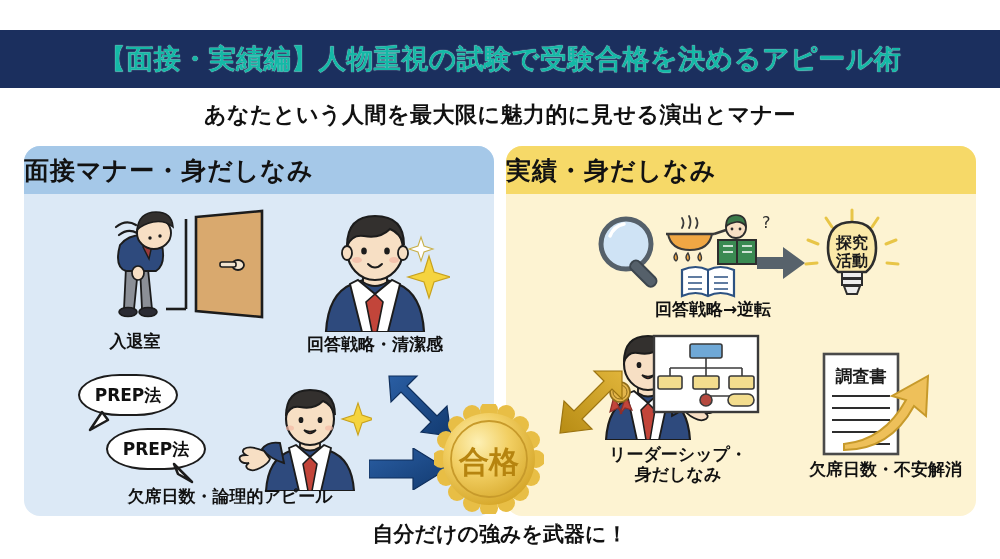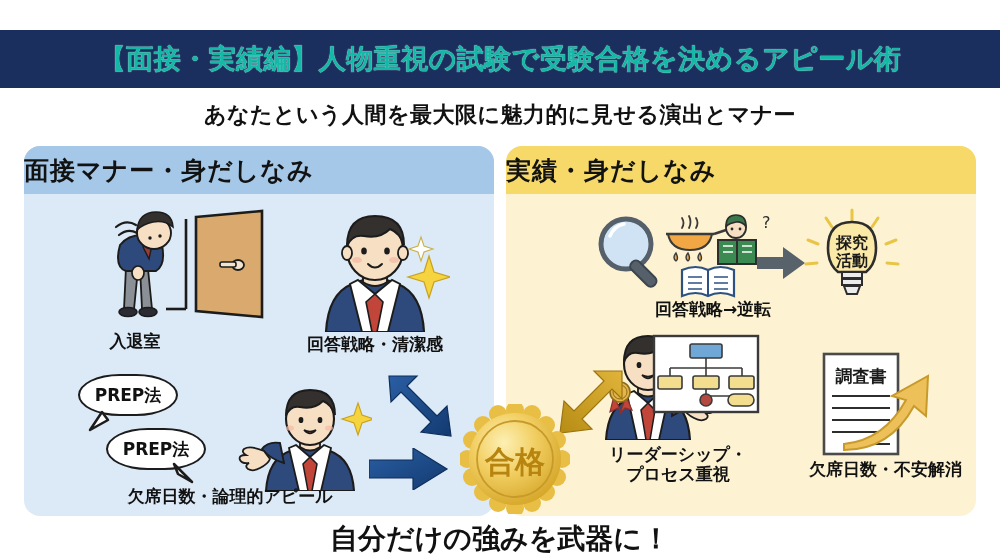--- a/index.html
+++ b/index.html
@@ -50,26 +50,26 @@
   
   .fig { position: absolute; }
   .cap {
     position: absolute; text-align: center; color: #111;
     font-size: 17px; font-weight: bold; line-height: 1.15;
     white-space: nowrap;
   }
   .cap.two { white-space: normal; }
 
   
-  .medal-wrap { position: absolute; left: 460px; top: 404px; width: 110px; height: 110px; }
+  .medal-wrap { position: absolute; left: 434px; top: 404px; width: 110px; height: 110px; }
 
   
   .footer {
     position: absolute; left: 0; top: 520px; width: 1000px;
-    text-align: center; color: #111; font-size: 28px; font-weight: bold;
+    text-align: center; color: #111; font-size: 21px; font-weight: bold;
   }
 
   
   .bubble {
     position: absolute; background: #fff; border: 2.5px solid #1c1c1c;
     border-radius: 50%/60%; display: flex; align-items: center; justify-content: center;
     font-size: 17px; font-weight: bold; color: #111;
   }
 </style>
 </head>
@@ -278,21 +278,21 @@
   <line x1="148" y1="34" x2="148" y2="42" stroke="#3a3a3a" stroke-width="1.6"></line>
   <rect x="64" y="42" width="24" height="13" rx="2" fill="#f3dd8e" stroke="#3a3a3a" stroke-width="1.6"></rect>
   <rect x="99" y="42" width="26" height="13" rx="2" fill="#f3dd8e" stroke="#3a3a3a" stroke-width="1.6"></rect>
   <rect x="135" y="42" width="25" height="13" rx="2" fill="#f3dd8e" stroke="#3a3a3a" stroke-width="1.6"></rect>
   <line x1="112" y1="55" x2="112" y2="62" stroke="#3a3a3a" stroke-width="1.6"></line>
   <line x1="112" y1="62" x2="147" y2="62" stroke="#3a3a3a" stroke-width="1.6"></line>
   <circle cx="112" cy="66" r="6" fill="#b5493f" stroke="#3a3a3a" stroke-width="1.6"></circle>
   <rect x="134" y="60" width="26" height="12" rx="6" fill="#f3dd8e" stroke="#3a3a3a" stroke-width="1.6"></rect>
 </svg>
 <div class="cap two" style="left:590px; top:445px; width:176px; white-space:pre-line;">リーダーシップ・
-プロセス重視</div>
+身だしなみ</div>
 
 <svg class="fig" style="left:818px; top:352px;" width="130" height="110" viewBox="0 0 130 110">
   <rect x="6" y="2" width="74" height="100" fill="#ffffff" stroke="#4a4a4a" stroke-width="2.6"></rect>
   <text x="43" y="30" text-anchor="middle" font-size="17" font-weight="bold" fill="#1c1c1c" font-family="'DejaVu Sans',sans-serif">調査書</text>
   <g stroke="#2d2d2d" stroke-width="2">
     <line x1="14" y1="44" x2="72" y2="44"></line>
     <line x1="14" y1="56" x2="72" y2="56"></line>
     <line x1="14" y1="68" x2="72" y2="68"></line>
     <line x1="14" y1="80" x2="72" y2="80"></line>
     <line x1="30" y1="92" x2="72" y2="92"></line>

